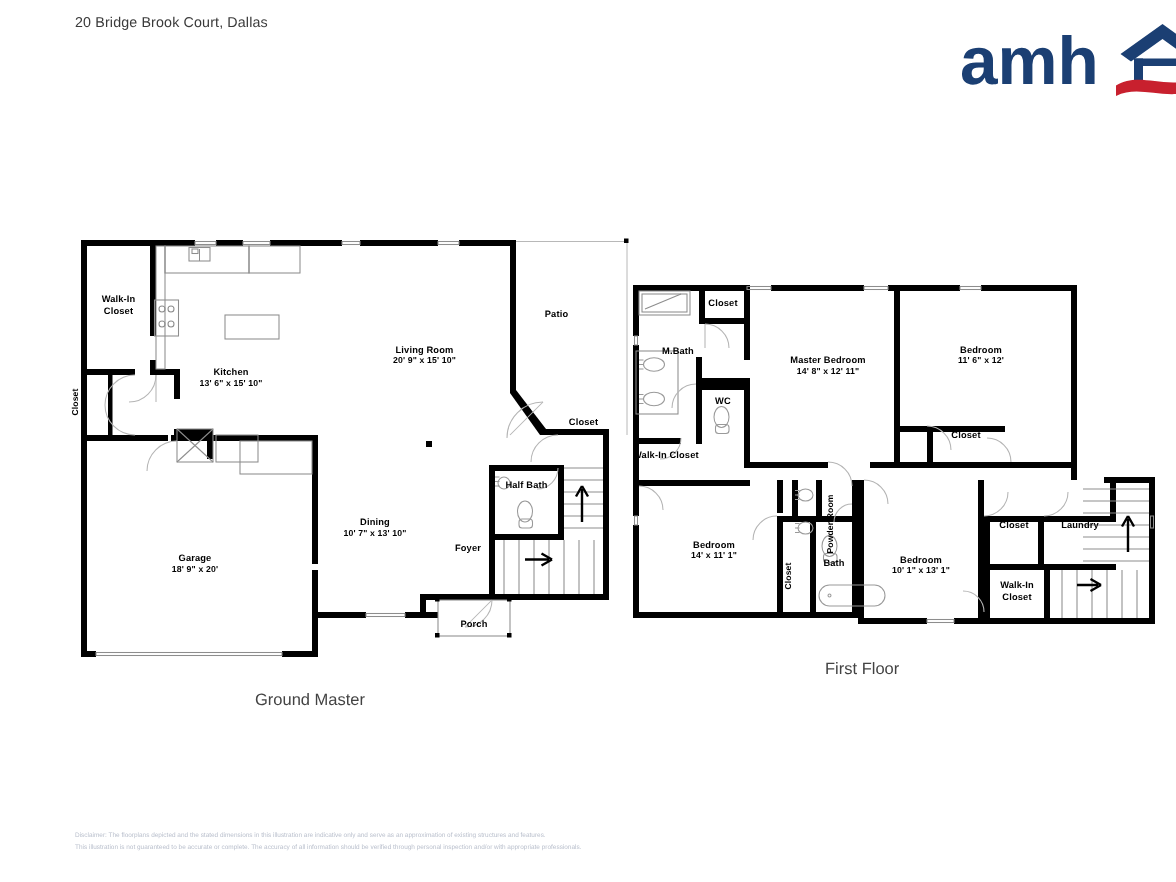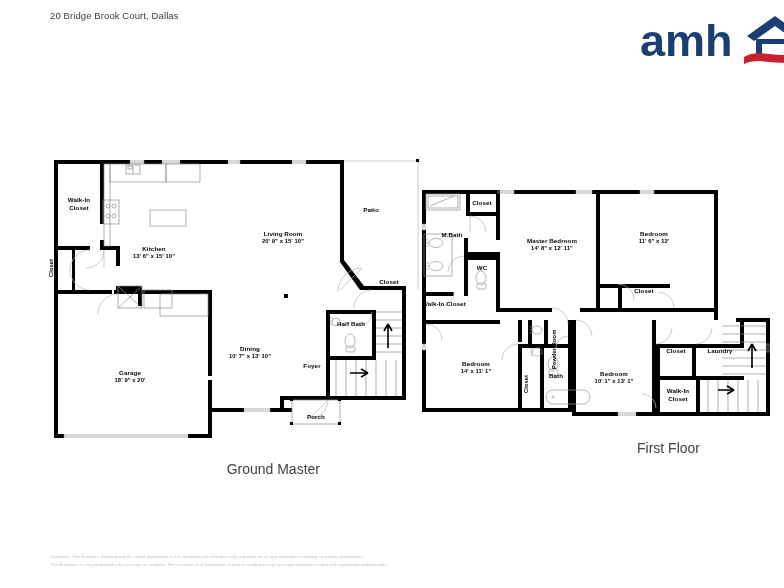--- a/index.html
+++ b/index.html
@@ -20,22 +20,22 @@
   #header { position: absolute; left: 0; top: 0; width: 784px; height: 90px; }
   #address-title {
     position: absolute; left: 10px; top: 10px;
     font-size: 9.5px; color: #3a3a3a; letter-spacing: .1px;
     white-space: nowrap;
   }
   #logo { position: absolute; right: 12px; top: 14px; width: 172px; height: 52px; }
   
   #plan { position: absolute; left: 0; top: 0; width: 784px; height: 588px; }
   .flabel {
-    position: absolute; font-size: 14px; color: #434343;
-    white-space: nowrap; text-align: right;
+    position: absolute; font-size: 11px; color: #434343;
+    white-space: nowrap; text-align: left;
   }
   
   .room {
     position: absolute; text-align: center; color: #000;
     font-size: 6.2px; font-weight: bold; line-height: 1.35;
     white-space: nowrap; letter-spacing: .1px;
   }
   .room .nm { display: block; }
   .room .dm { display: block; font-size: 5.8px; font-weight: bold; }
   .room.vert {

